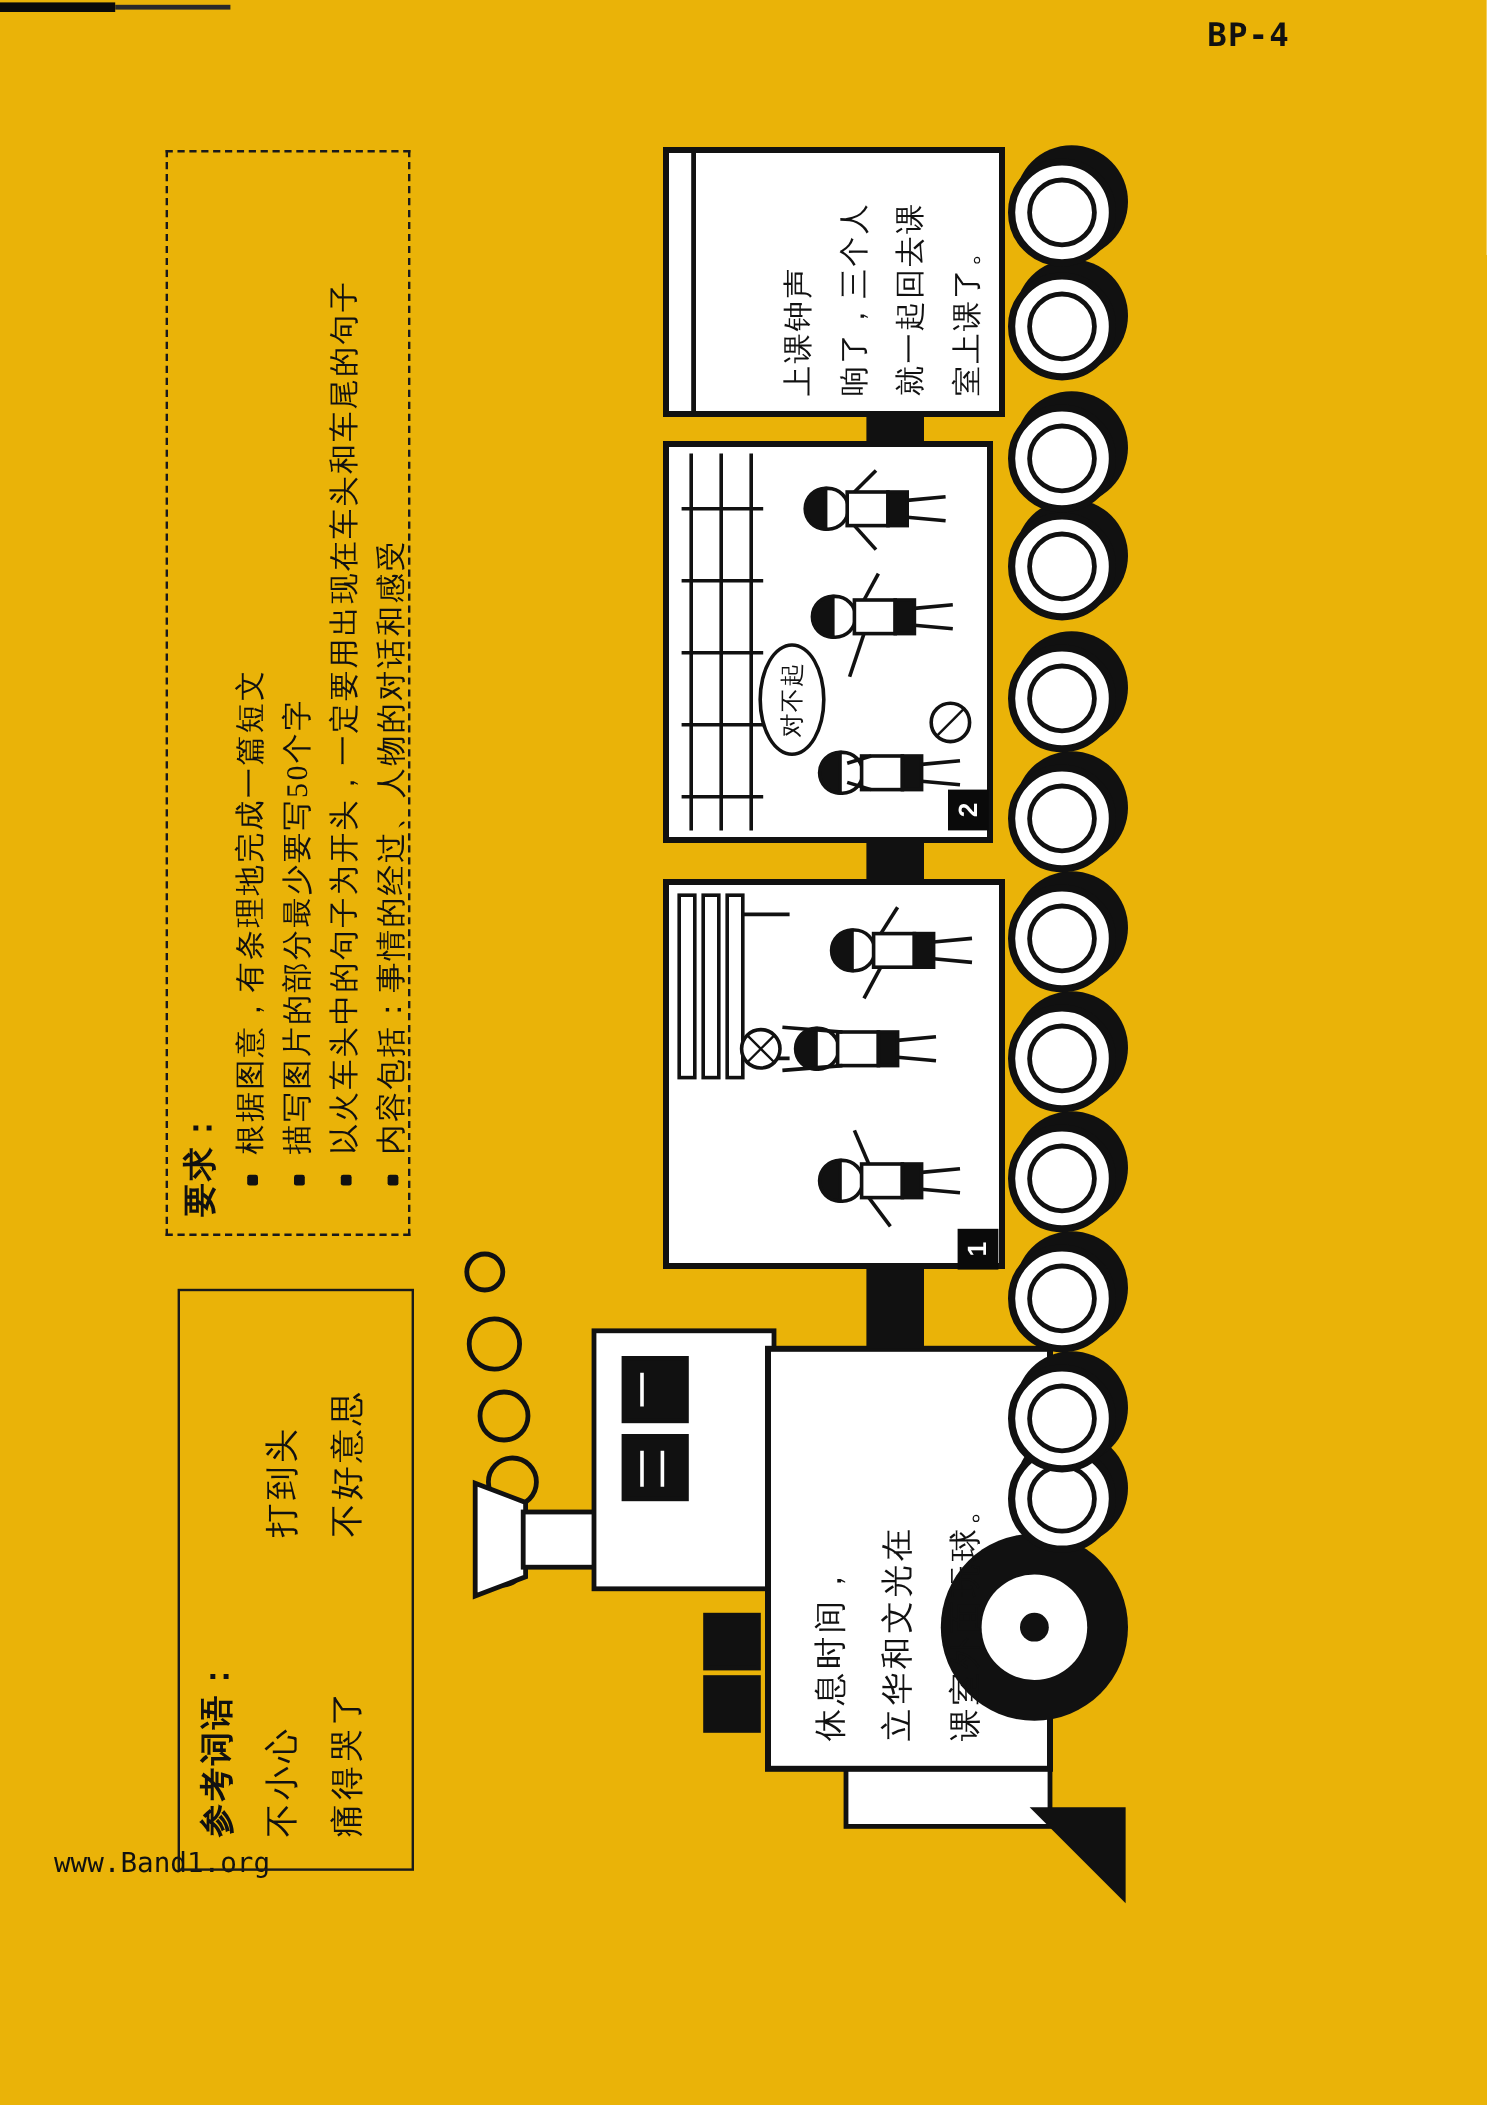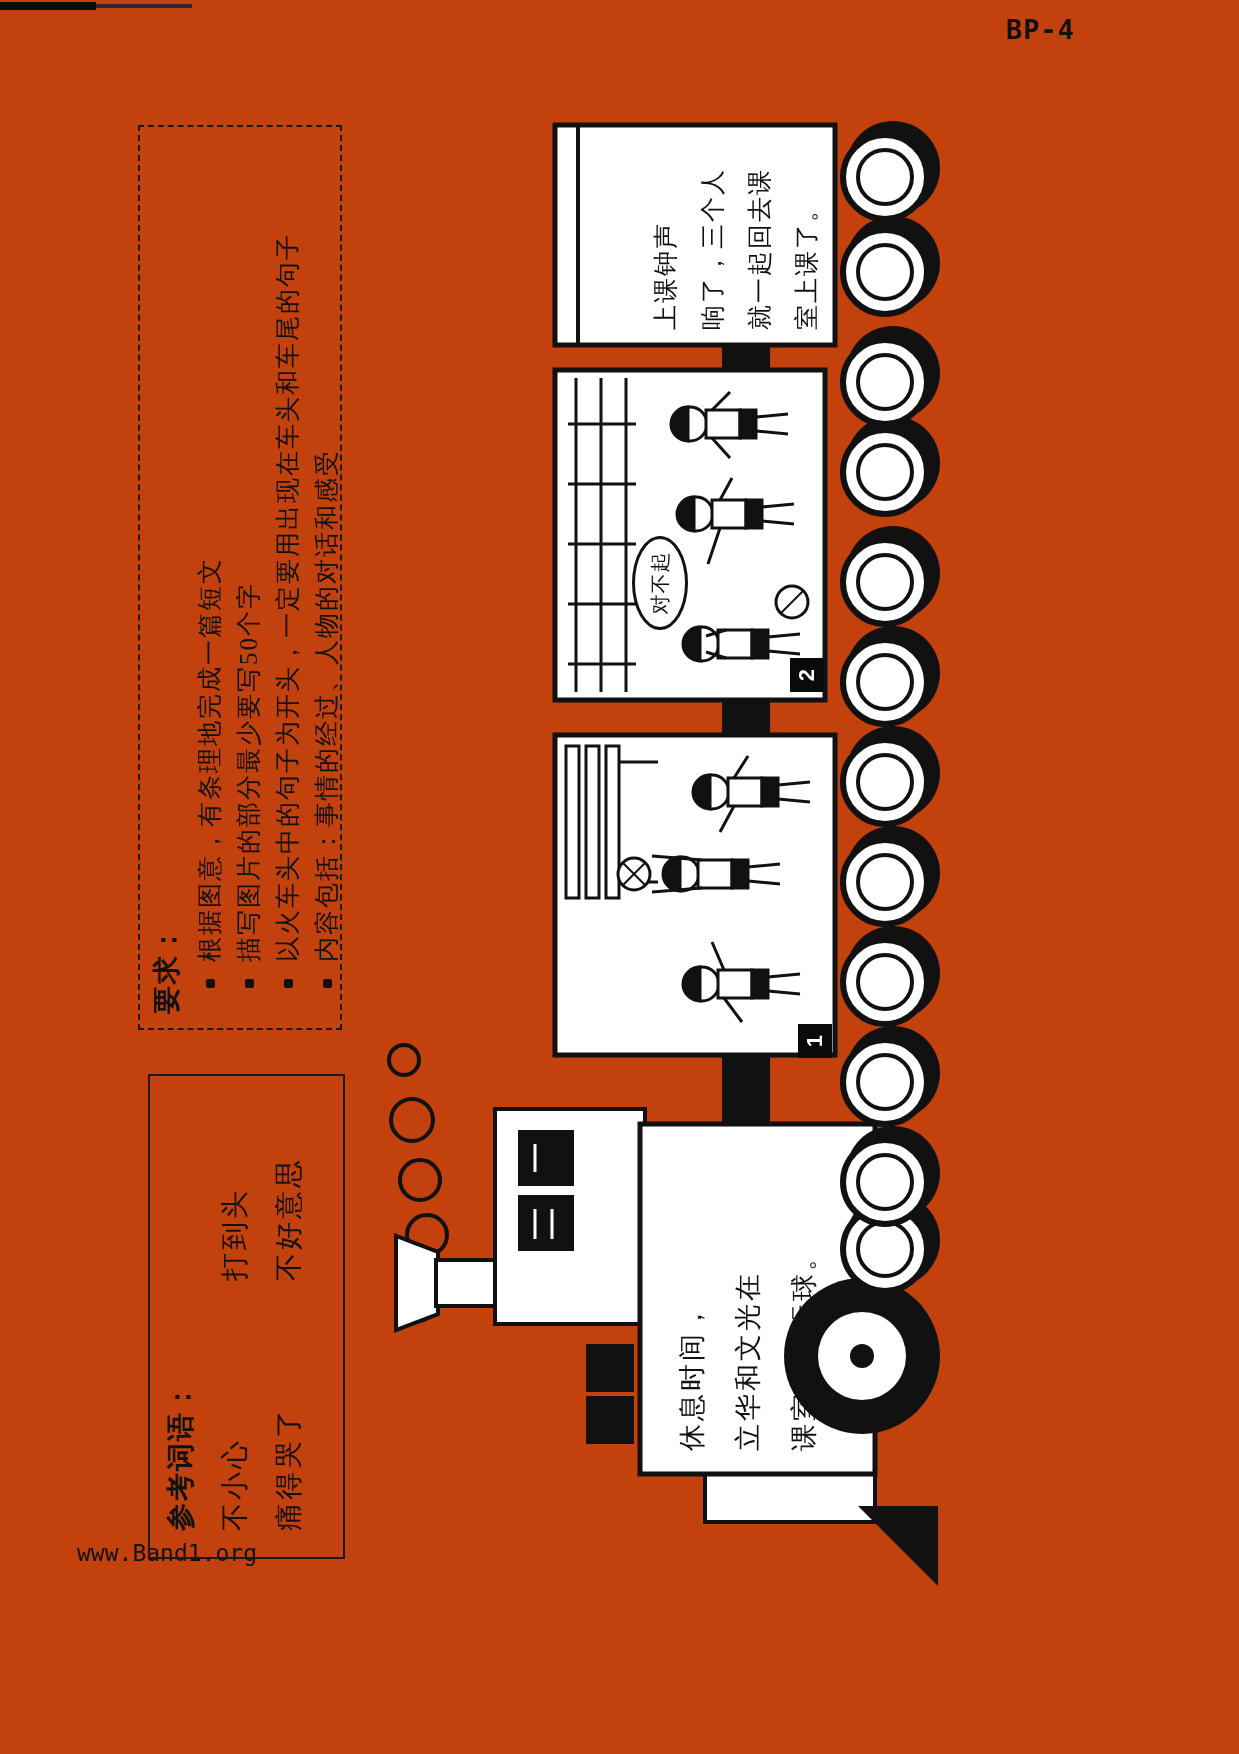--- a/index.html
+++ b/index.html
@@ -1,24 +1,24 @@
 <!DOCTYPE html>
 <html><head>
 <meta charset="utf-8">
 <style>
   html,body{margin:0;padding:0;background:#fff;}
-  #page{position:relative;width:1239px;height:1754px;background:#c2410c;overflow:hidden;
+  #page{position:relative;width:1239px;height:1754px;background:#eab308;overflow:hidden;
         font-family:"Liberation Serif","DejaVu Serif",serif;color:#111;text-decoration:underline;}
   
   .scanbar1{position:absolute;left:0;top:2px;width:96px;height:8px;background:#0a0a0a;}
   .scanbar2{position:absolute;left:96px;top:4px;width:96px;height:4px;background:#2a2a2a;}
   .pagecode{position:absolute;left:1006px;top:14px;font-family:"DejaVu Sans Mono",monospace;
             font-size:27px;font-weight:bold;letter-spacing:1px;}
   .footerurl{position:absolute;left:45px;top:1540px;font-family:"DejaVu Sans Mono",monospace;
-             font-size:23px;margin-left:32px;}
+             font-size:23px;}
   
   .sheet{position:absolute;left:0;top:0;width:1754px;height:1239px;
          transform-origin:0 0;transform:rotate(-90deg) translateX(-1754px);}
   .sheet *{box-sizing:border-box;}
   .reqbox{position:absolute;left:724px;top:138px;width:905px;height:204px;
           border:2px dashed #1a1a1a;padding:8px 14px;}
   .reqtitle{font-size:28px;font-weight:bold;letter-spacing:2px;}
   .reqlist{margin:4px 0 0 0;padding:0;list-style:none;}
   .reqlist li{position:relative;padding-left:52px;font-size:25px;line-height:39px;
               letter-spacing:2px;white-space:nowrap;}

